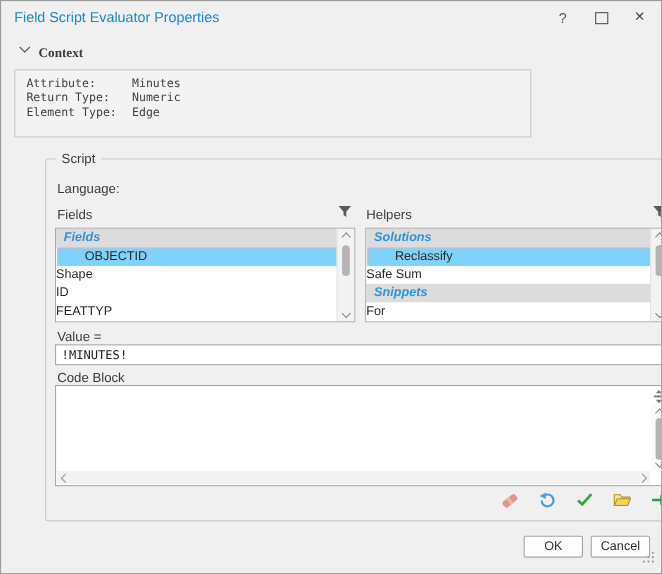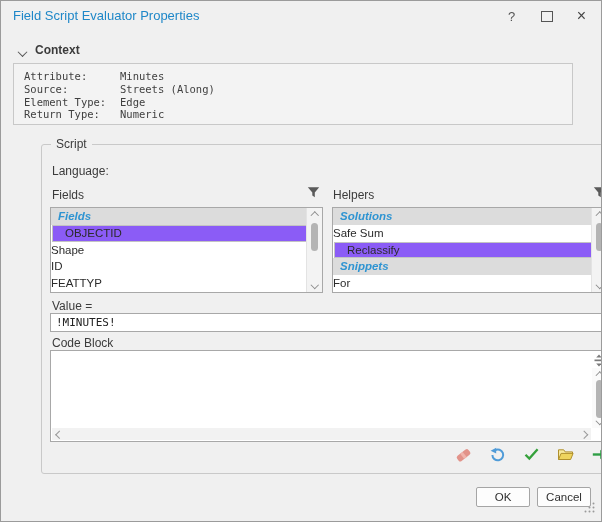--- a/index.html
+++ b/index.html
@@ -7,25 +7,25 @@
           box-sizing:border-box;overflow:hidden;font-family:"Liberation Sans",sans-serif;}
   
   #titlebar{position:absolute;left:0;top:0;width:100%;height:30px;}
   #title{position:absolute;left:12px;top:0;line-height:30px;font-size:13px;color:#1e87c8;}
   #tbbtns{position:absolute;right:2px;top:0;height:30px;display:flex;}
   .tbbtn{width:35px;height:30px;display:flex;align-items:center;justify-content:center;cursor:default;}
   .helpglyph{font-size:13px;color:#555;}
   .maxbox{display:inline-block;width:10px;height:9px;border:1px solid #555;}
   .closex{font-size:16px;color:#444;line-height:16px;}
   
-  #ctxhdr{position:absolute;left:18px;top:40px;height:16px;display:flex;align-items:flex-end;gap:9px;}
+  #ctxhdr{position:absolute;left:18px;top:40px;height:16px;display:flex;align-items:flex-start;gap:9px;font-family:Liberation Serif, serif;}
   .chev-down{display:inline-block;width:6px;height:6px;border-right:1.4px solid #555;border-bottom:1.4px solid #555;
              transform:rotate(45deg) translate(-1px,-1px);}
   #ctxhdr-label{font-size:12px;font-weight:600;color:#3b3b3b;}
-  #ctxbox{position:absolute;left:12px;top:62px;width:560px;height:62px;background:#f3f3f3;
+  #ctxbox{position:absolute;left:12px;top:62px;width:470px;height:62px;background:#f3f3f3;
           border:1px solid #c8c8c8;box-sizing:border-box;padding:6px 0 0 10px;
           font-family:"DejaVu Sans Mono",monospace;font-size:10.5px;color:#3f3f3f;}
   .ctxrow{display:flex;line-height:12.8px;}
   .ctxlabel{width:96px;flex:0 0 96px;}
   
   #grp{position:absolute;left:12px;top:143px;width:578px;height:330px;border:1px solid #c9c9c9;
        border-radius:3px;box-sizing:border-box;margin-left:28px;}
   #grp-label{position:absolute;left:9px;top:-8px;background:#f0f0f0;padding:0 5px;font-size:12px;color:#3b3b3b;}
   #lang-label{position:absolute;left:10px;top:19px;font-size:12px;color:#3b3b3b;}
   #lang-dd{position:absolute;left:60px;top:16px;width:97px;height:19px;background:#fbfbfb;
@@ -37,21 +37,21 @@
   #flabel{left:10px;} #hlabel{left:291px;}
   .filterbtn{position:absolute;top:40px;width:16px;height:16px;}
   #ffilter{left:264px;} #hfilter{left:550px;}
   
   .listbox{position:absolute;top:62px;height:86px;background:#fff;border:1px solid #a8a8a8;box-sizing:border-box;}
   #flist{left:8px;width:273px;} #hlist{left:290px;width:276px;}
   .lrow{position:relative;width:calc(100% - 15px);height:16.8px;line-height:16.8px;font-size:11.5px;
         color:#2b2b2b;box-sizing:border-box;overflow:hidden;}
   .lcat{background:#dcdcdc;color:#2e94d2;font-style:italic;font-weight:bold;padding-left:7px;}
   .litem{background:#fff;}
-  .lsel{background:#8b5cf6;border:1px solid #c3c3c3;margin-left:1px;line-height:14.6px;padding-left:12px;}
+  .lsel{background:#7dd3fc;border:1px solid #c3c3c3;margin-left:1px;line-height:14.6px;padding-left:24px;}
   
   .vsb{position:absolute;top:0;right:0;bottom:0;width:15px;background:#f3f3f3;border-left:1px solid #e3e3e3;}
   .sbchev{position:absolute;left:4.5px;width:4.5px;height:4.5px;border-right:1.2px solid #8a8a8a;border-bottom:1.2px solid #8a8a8a;}
   .sbup{top:5px;transform:rotate(-135deg);} .sbdown{bottom:5px;transform:rotate(45deg);}
   .sbthumb{position:absolute;left:4px;width:7px;border-radius:4px;background:#b4b4b4;}
   .listthumb{top:15px;height:28px;}
   
   #vlabel{position:absolute;left:10px;top:154px;font-size:12px;color:#3b3b3b;}
   #vinput{position:absolute;left:8px;top:168px;width:558px;height:19px;box-sizing:border-box;
           border:1px solid #a8a8a8;background:#fff;font-family:"DejaVu Sans Mono",monospace;
@@ -99,30 +99,26 @@
     <span class="chev-down"></span>
     <span id="ctxhdr-label">Context</span>
   </div>
 
   <div id="ctxbox">
     <div class="ctxrow">
       <span class="ctxlabel">Attribute:</span>
       <span>Minutes</span>
     </div>
     <div class="ctxrow">
-      <span class="ctxlabel">Source:</span>
-      <span>Streets (Along)</span>
+      <span class="ctxlabel">Return Type:</span>
+      <span>Numeric</span>
     </div>
     <div class="ctxrow">
       <span class="ctxlabel">Element Type:</span>
       <span>Edge</span>
-    </div>
-    <div class="ctxrow">
-      <span class="ctxlabel">Return Type:</span>
-      <span>Numeric</span>
     </div>
   </div>
 
   <div id="grp">
     <span id="grp-label">Script</span>
 
     <span id="lang-label">Language:</span>
 
     <span id="flabel" class="panel-label">Fields</span>
     <div id="ffilter" class="filterbtn">
@@ -146,22 +142,22 @@
       <div class="lrow litem">FEATTYP</div>
       <div class="vsb">
         <span class="sbchev sbup"></span>
         <span class="sbthumb listthumb"></span>
         <span class="sbchev sbdown"></span>
       </div>
     </div>
 
     <div id="hlist" class="listbox">
       <div class="lrow lcat">Solutions</div>
+      <div class="lrow litem lsel">Reclassify</div>
       <div class="lrow litem">Safe Sum</div>
-      <div class="lrow litem lsel">Reclassify</div>
       <div class="lrow lcat">Snippets</div>
       <div class="lrow litem">For</div>
       <div class="vsb">
         <span class="sbchev sbup"></span>
         <span class="sbthumb listthumb"></span>
         <span class="sbchev sbdown"></span>
       </div>
     </div>
 
     <span id="vlabel">Value =</span>

